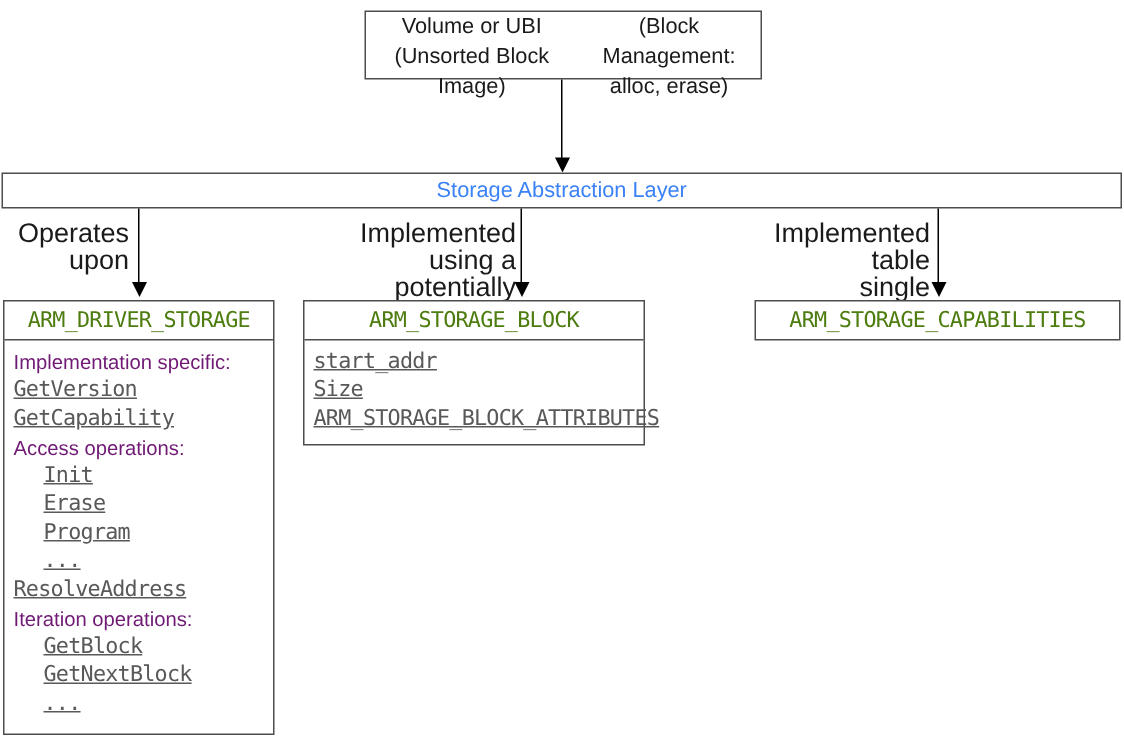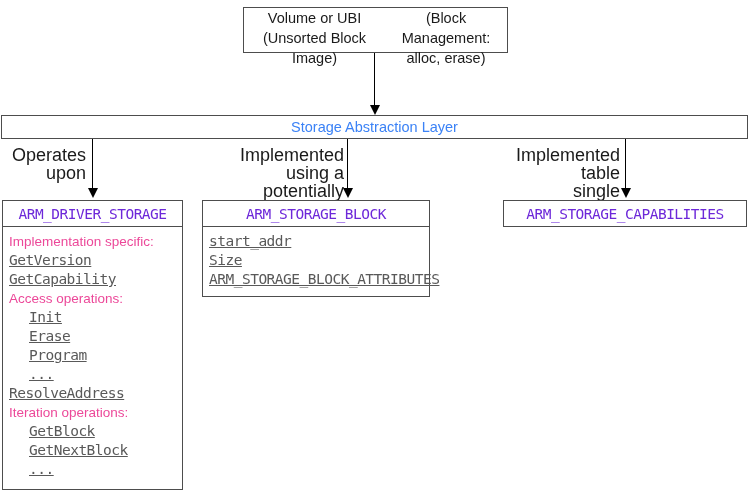--- a/index.html
+++ b/index.html
@@ -37,28 +37,28 @@
   .conn-label {
     position:absolute;
     text-align:right;
     font-size:18px; color:#1a1a1a; line-height:18px;
   }
   .entity { position:absolute; border:1px solid #4d4d4d; background:#fff; }
   .entity-title {
     height:26px;
     display:flex; align-items:center; justify-content:center;
     font-family:"DejaVu Sans Mono","Liberation Mono",monospace;
-    font-size:14.5px; color:#6d28d9;
+    font-size:14.5px; color:#4d7c0f;
     letter-spacing:-0.5px;
     white-space:nowrap;
   }
   .entity-title.with-rule { border-bottom:1px solid #4d4d4d; }
   .entity-body { padding:5px 6px 0 6px; }
   .ln { line-height:19px; white-space:pre; }
-  .ln-label { font-family:"Liberation Sans",sans-serif; font-size:13.5px; color:#ec4899; }
+  .ln-label { font-family:"Liberation Sans",sans-serif; font-size:13.5px; color:#701a75; }
   .ln-code {
     font-family:"DejaVu Sans Mono","Liberation Mono",monospace;
     font-size:14.5px; color:#595959; letter-spacing:-0.5px;text-decoration:underline;
   }
   .indent { padding-left:20px; }
 </style>
 </head>
 <body>
 
 <div class="canvas">

